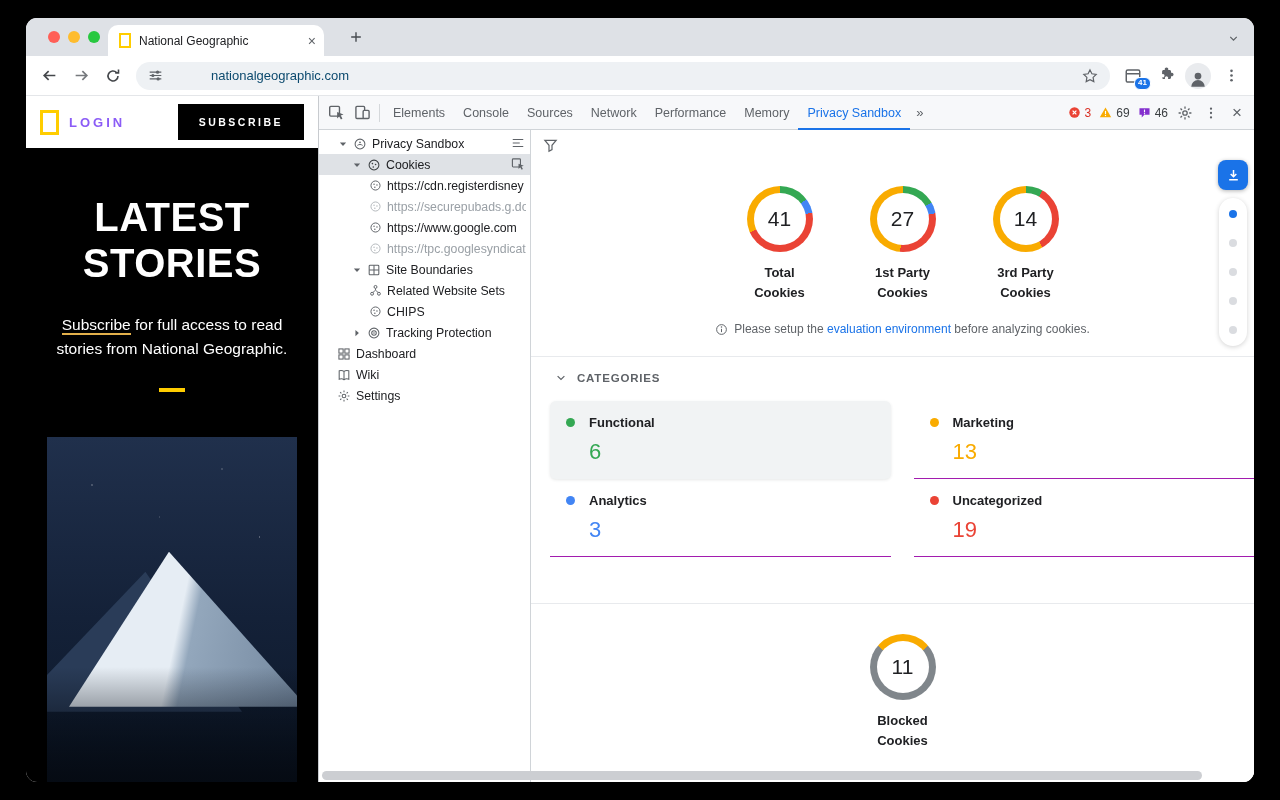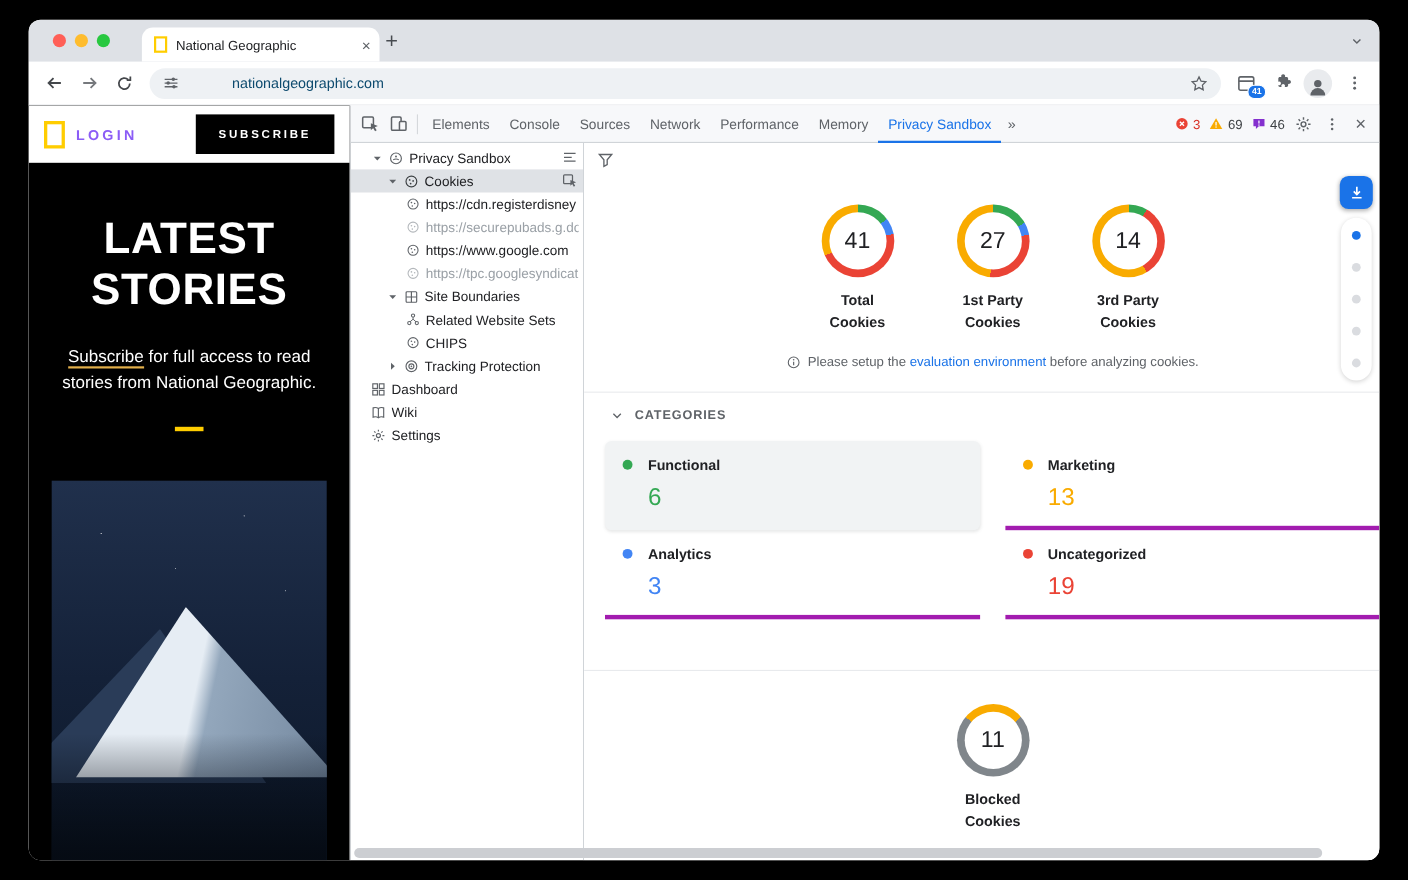--- a/index.html
+++ b/index.html
@@ -7,21 +7,21 @@
   body { background:#000; font-family:"Liberation Sans", sans-serif; -webkit-font-smoothing:antialiased; }
 
   .window { position:absolute; left:26px; top:18px; width:1228px; height:764px;
             border-radius:11px; overflow:hidden; background:#fff; }
 
   
   .tabstrip { height:38px; background:#dee1e6; position:relative; }
   .lights { position:absolute; left:22px; top:13px; display:flex; gap:8px; }
   .light { width:12px; height:12px; border-radius:50%; }
   .light.red { background:#ff5f57; } .light.yellow { background:#febc2e; } .light.green { background:#28c840; }
-  .tab { position:absolute; left:103px; bottom:0; width:216px; height:31px; background:#fff;
+  .tab { position:absolute; left:82px; bottom:0; width:216px; height:31px; background:#fff;
          border-radius:10px 10px 0 0; display:flex; align-items:center; padding:0 8px 0 11px; gap:8px;margin-top:16px; }
   .tab-fav { width:12px; height:15px; border:2.5px solid #ffcd00; flex:none; }
   .tab-title { font-size:12px; color:#202124; flex:1; white-space:nowrap; overflow:hidden; }
   .tab-close { font-size:14px; color:#5f6368; line-height:1; }
   .newtab { position:absolute; left:318px; top:7px; width:24px; height:24px; display:flex;
             align-items:center; justify-content:center; border-radius:50%; }
   .tab-search { position:absolute; right:14px; top:13px; }
 
   
   .toolbar { height:40px; background:#fff; display:flex; align-items:center; padding:0 8px;
@@ -116,21 +116,21 @@
 
   .info-row { margin:20px 0 0 20px; display:flex; justify-content:center; align-items:flex-end; gap:6px;
               font-size:12px; color:#5f6368; }
   .info-link { color:#1a73e8; }
 
   .hr { height:1px; background:#e8eaed; margin-top:20px; }
   .cat-header { display:flex; align-items:center; gap:10px; margin:15px 0 0 24px;
                 font-size:11.5px; font-weight:700; letter-spacing:.8px; color:#5f6368; }
 
   .cat-grid { display:grid; grid-template-columns:1fr 1fr; column-gap:23px; margin:17px 0 0 19px; }
-  .cat-cell { padding:14px 16px 13px; border-bottom:4px solid #a21caf; }
+  .cat-cell { padding:14px 16px 13px; border-bottom:1px solid #a21caf; }
   .cat-cell.hl { background:#f1f3f4; border-radius:6px; box-shadow:0 1px 3px rgba(60,64,67,.12);
                  border-bottom-color:transparent; }
   .cat-head { display:flex; align-items:center; gap:14px; font-size:13px; font-weight:600; color:#202124; }
   .cat-dot { width:9px; height:9px; border-radius:50%; flex:none; }
   .cat-num { margin:9px 0 0 23px; font-size:22px; }
   .c-green { color:#34a853; } .d-green { background:#34a853; }
   .c-orange { color:#f9ab00; } .d-orange { background:#f9ab00; }
   .c-blue { color:#4285f4; } .d-blue { background:#4285f4; }
   .c-red { color:#ea4335; } .d-red { background:#ea4335; }
 

